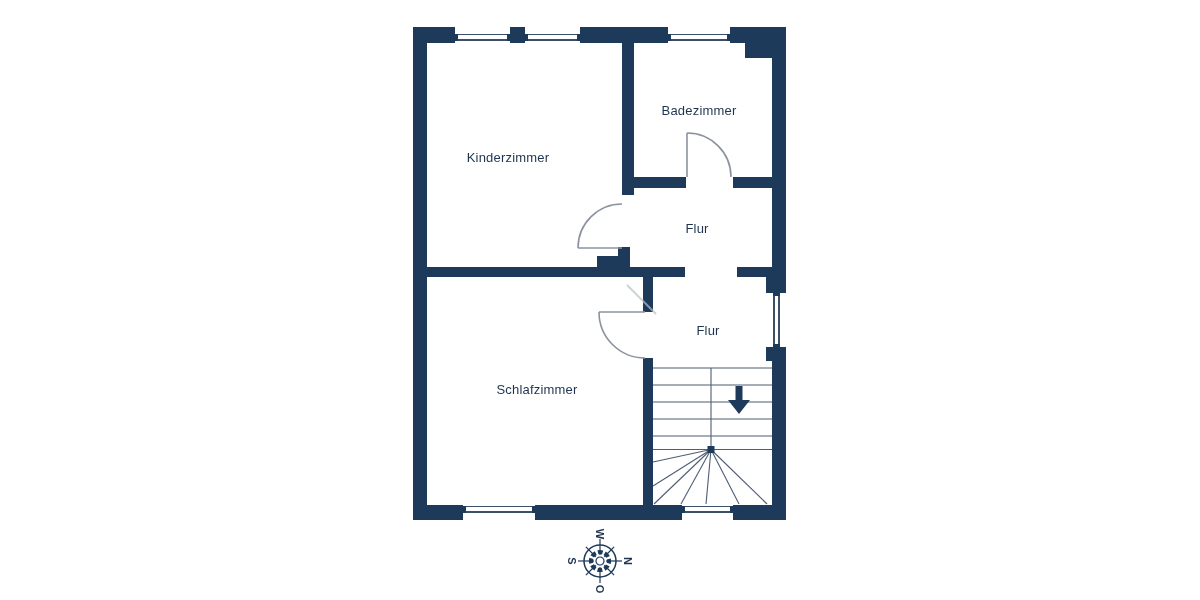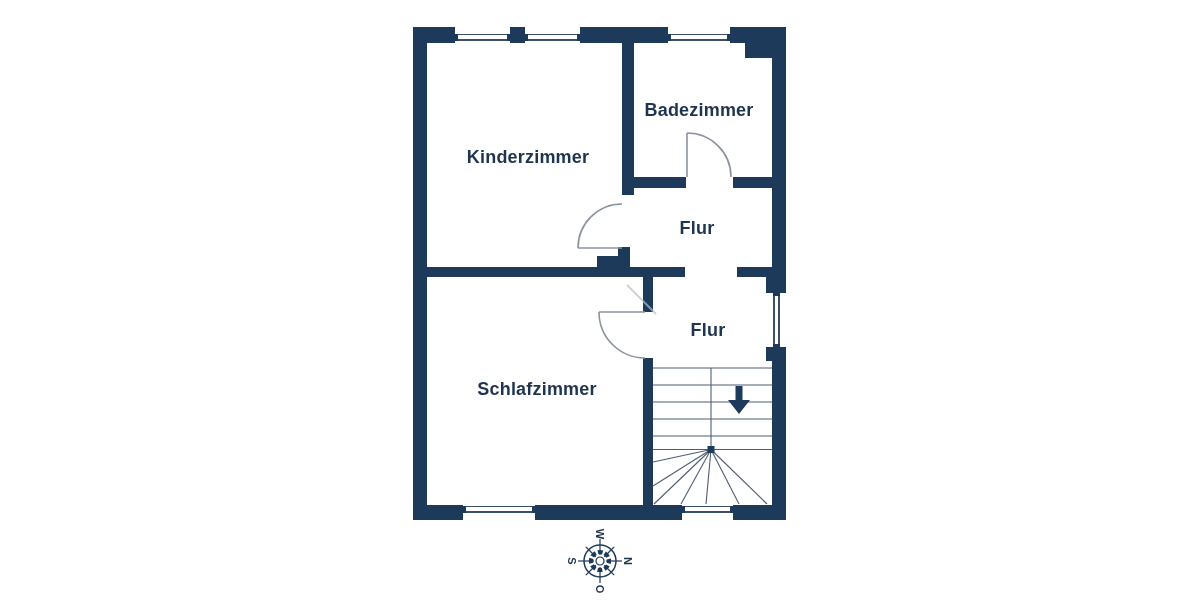--- a/index.html
+++ b/index.html
@@ -1,19 +1,19 @@
 <!DOCTYPE html>
 <html style="--wall: #1e3a5b; --label: #1e344f; --stair-line: #4f5d73; --door-line: #8b93a0; --window-line: #3c4f69;"><head>
 <meta charset="utf-8">
 <style>
   html,body{margin:0;padding:0;background:#ffffff;}
   #canvas{position:relative;width:1200px;height:600px;background:#ffffff;overflow:hidden;
           font-family:"Liberation Sans", sans-serif;}
   .wall{position:absolute;background:var(--wall,#1e3a5b);}
-  .room-label{position:absolute;transform:translate(-50%,-50%);font-size:18px;font-weight:bold;
+  .room-label{position:absolute;transform:translate(-50%,-50%);font-size:13px;font-weight:normal;
               color:var(--label,#1e344f);white-space:nowrap;letter-spacing:.2px;}
   .window{position:absolute;}
   .window .wline{position:absolute;background:var(--window-line,#3c4f69);}
   .window.h .wline{left:0;right:0;height:1.6px;}
   .window.h .l1{top:0;} .window.h .l2{bottom:0;}
   .window.h .cap{position:absolute;top:0;bottom:0;width:4px;background:var(--wall,#1e3a5b);}
   .window.h .c1{left:-1px;} .window.h .c2{right:-1px;}
   .window.v .wline{top:0;bottom:0;width:1.6px;}
   .window.v .l1{left:0;} .window.v .l2{right:0;}
   .window.v .cap{position:absolute;left:0;right:0;height:4px;background:var(--wall,#1e3a5b);}
@@ -125,21 +125,21 @@
       <line class="stair-line" x1="711" y1="449.5" x2="706" y2="504"></line>
       <line class="stair-line" x1="711" y1="449.5" x2="739" y2="504"></line>
       <line class="stair-line" x1="711" y1="449.5" x2="767" y2="504"></line>
       <rect class="navy-fill" x="707.5" y="446" width="7" height="7"></rect>
       <path class="navy-fill" d="M735.5,386 L742.5,386 L742.5,400 L750,400 L739,414 L728,400 L735.5,400 Z"></path>
     </g>
 
     <line class="watermark-line" x1="627" y1="285" x2="656" y2="314"></line>
   </svg>
 
-  <div class="room-label" style="left:528px;top:157px">Kinderzimmer</div>
+  <div class="room-label" style="left:508px;top:157px">Kinderzimmer</div>
   <div class="room-label" style="left:699px;top:110px">Badezimmer</div>
   <div class="room-label" style="left:697px;top:228px">Flur</div>
   <div class="room-label" style="left:708px;top:330px">Flur</div>
   <div class="room-label" style="left:537px;top:389px">Schlafzimmer</div>
 
   <div style="position:absolute;left:0;top:0">
     <svg width="80" height="80" viewBox="-40 -40 80 80" style="left:560px;top:521px">
       <g class="compass-stroke" stroke-width="1.2">
         <line y1="-6" y2="-22"></line>
         <line y1="6" y2="22"></line>

